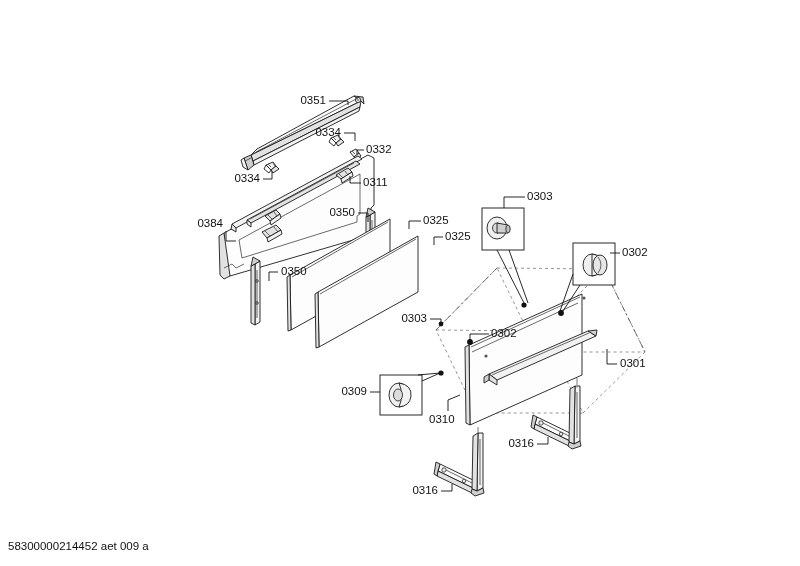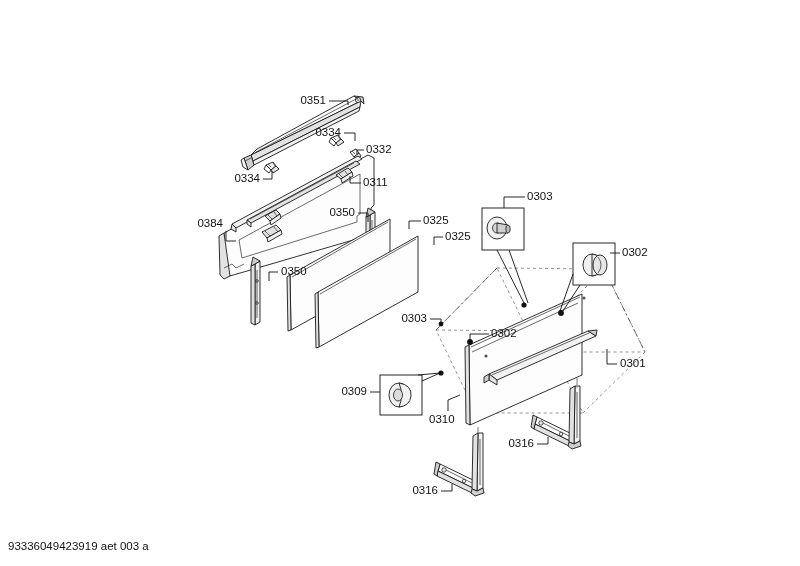--- a/index.html
+++ b/index.html
@@ -287,15 +287,15 @@
     <text class="lbl lbl-end" x="427" y="319">0303</text>
     <text class="lbl lbl-start" x="491" y="334">0302</text>
     <text class="lbl lbl-start" x="620" y="364">0301</text>
     <text class="lbl lbl-end" x="367" y="392">0309</text>
     <text class="lbl lbl-start" x="429" y="420">0310</text>
     <text class="lbl lbl-end" x="534" y="444">0316</text>
     <text class="lbl lbl-end" x="438" y="491">0316</text>
 
   </svg>
 
-  <div class="footer-text">93336049423919 aet 003 a</div>
+  <div class="footer-text">58300000214452 aet 009 a</div>
 
 </div>
 
 </body></html>

